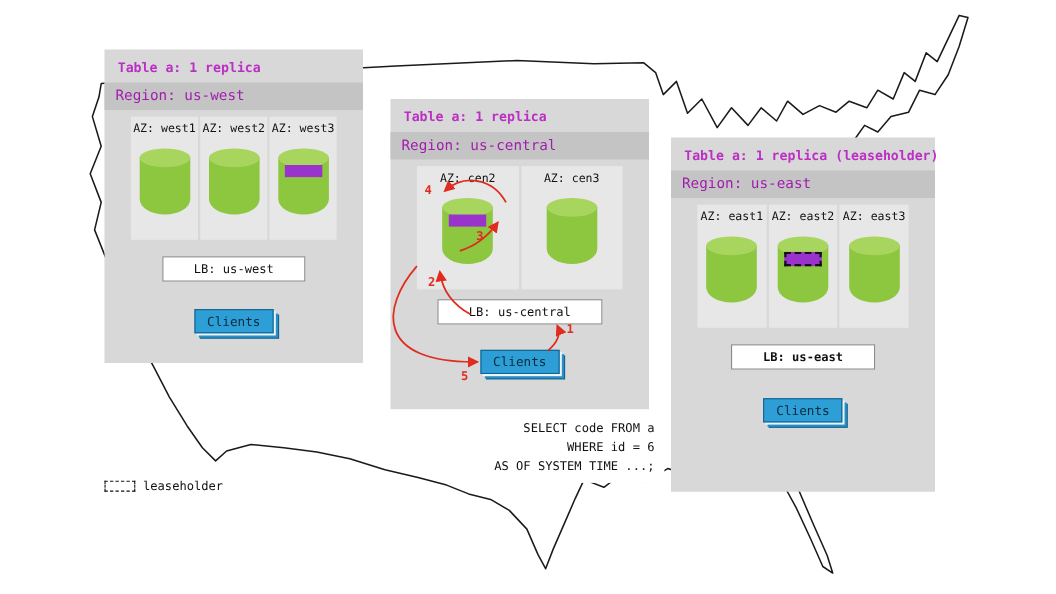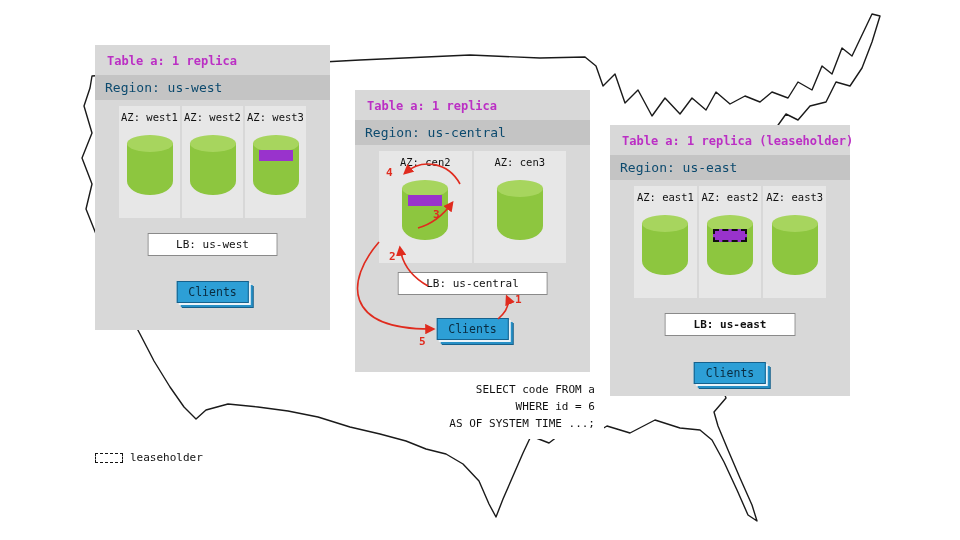--- a/index.html
+++ b/index.html
@@ -6,26 +6,26 @@
   html,body { width:960px; height:540px; background:#ffffff; overflow:hidden;
               font-family:"DejaVu Sans Mono","Liberation Mono",monospace; }
   .stage { position:relative; width:960px; height:540px; }
 
   svg.map { position:absolute; left:0; top:0; z-index:0; }
   .map-path { fill:none; stroke:var(--map-outline,#1a1a1a); stroke-width:1.4; stroke-linejoin:round; }
 
   .panel { position:absolute; background:var(--panel-gray,#d8d8d8); z-index:1; }
   #panel-west    { left:95px;  top:45px;  width:235px; height:285px; }
   #panel-central { left:355px; top:90px;  width:235px; height:282px; }
-  #panel-east    { left:610px; top:125px; width:240px; height:271px; }
+  #panel-east    { left:610px; top:125px; width:240px; height:322px; }
 
   .table-label { height:30px; padding:9px 12px 16px; font-size:12px; font-weight:bold;
                  color:var(--table-label-purple,#bb2fc4); white-space:nowrap; }
   .region-band { height:25px; line-height:25px; padding:0 10px; font-size:13px;
-                 color:#0c4a6e; background:var(--region-band-gray,#c4c4c4); }
+                 color:#a21caf; background:var(--region-band-gray,#c4c4c4); }
   .az-row { display:flex; gap:2px; margin:6px 24px 0; }
   .az { flex:1; height:112px; background:var(--az-gray,#e7e7e7); text-align:center; padding-top:5px; }
   .az-label { font-size:10.5px; color:#111; white-space:nowrap; }
 
   .cylinder { position:relative; width:46px; height:60px; margin:12px auto 0; }
   .cyl-body { position:absolute; left:0; right:0; top:8px; bottom:0;
               background:var(--cylinder-green,#8dc63f);
               border-radius:0 0 50% 50% / 0 0 14px 14px; }
   .cyl-top  { position:absolute; left:0; right:0; top:0; height:17px; border-radius:50%;
               background:var(--cylinder-top-green,#a7d55e); }
@@ -43,21 +43,21 @@
                  background:var(--clients-blue,#2d9fd6); border:1px solid #16618c;
                  color:#0a2c40; font-size:11.5px; padding:3px 11px; white-space:nowrap;
                  box-shadow:2px 2px 0 #eaf4fa, 4px 4px 0 #2790c6, 5px 5px 0 #16618c; }
   #panel-west .clients-box    { top:236px; }
   #panel-central .clients-box { top:228px; }
   #panel-east .clients-box    { top:237px; }
 
   .sql-box { position:absolute; left:432px; top:374px; width:172px; z-index:2;
              background:#fff; padding:7px 9px; font-size:11px; line-height:1.55; color:#111;text-align:right; }
 
-  .legend { position:absolute; left:95px; top:451px; z-index:2; display:flex;
+  .legend { position:absolute; left:95px; top:435px; z-index:2; display:flex;
             align-items:center; gap:7px; font-size:11px; color:#111; }
   .legend-swatch { display:inline-block; width:28px; height:10px; background:#fff;
                    border:1.5px dashed #111; }
 
   svg.arrows { position:absolute; left:0; top:0; z-index:3; pointer-events:none; }
   .arrow { fill:none; stroke:var(--arrow-red,#e02b1e); stroke-width:1.6; }
   .arrow-fill { fill:var(--arrow-red,#e02b1e); }
   .flow-num { position:absolute; z-index:4; font-size:11px; font-weight:bold;
               color:var(--arrow-red,#e02b1e); }
   #fn-1 { left:515px; top:293px; }

